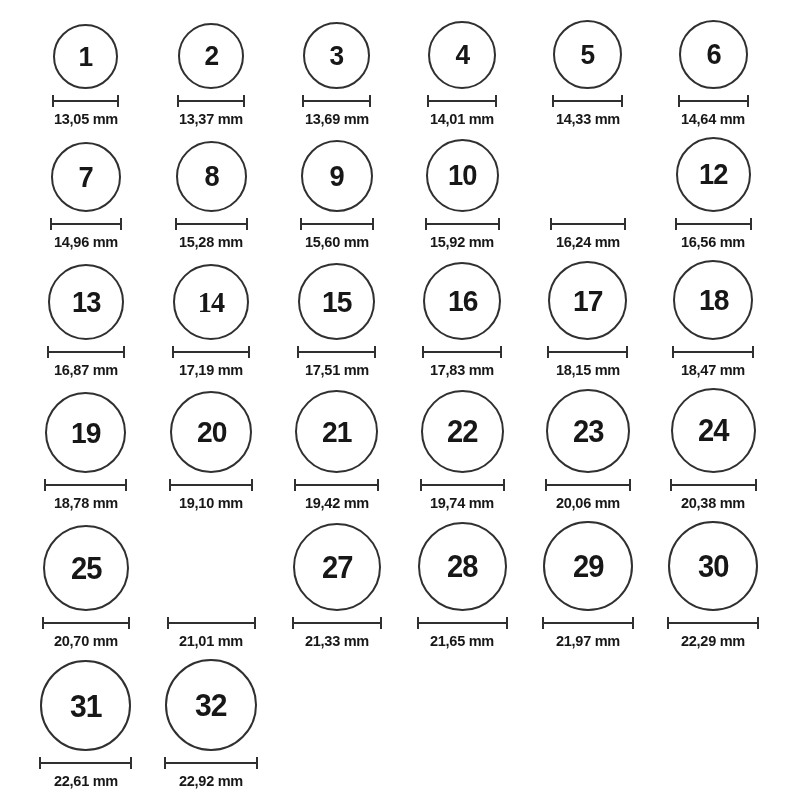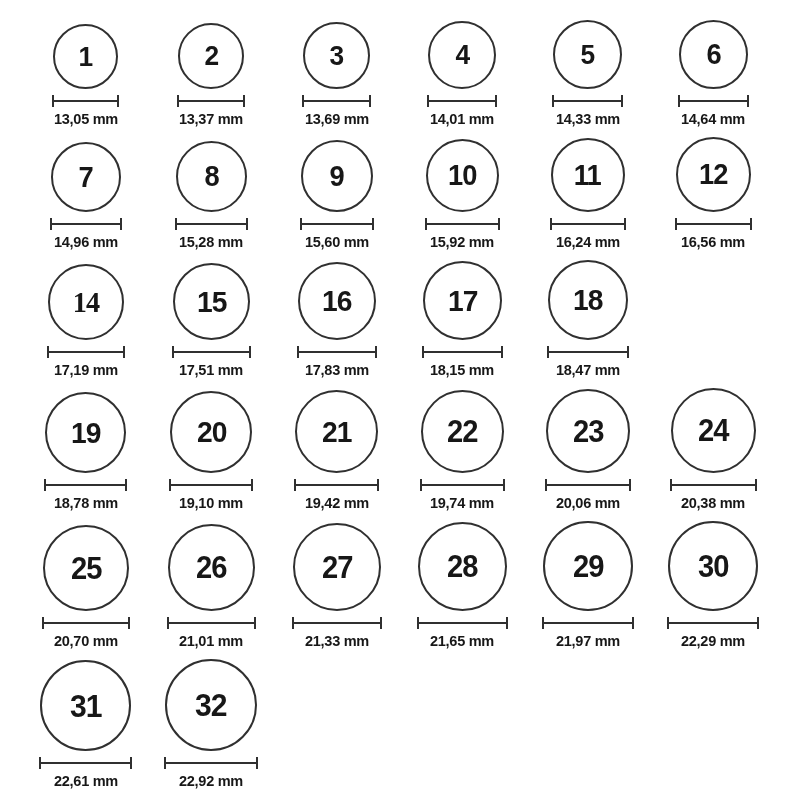--- a/index.html
+++ b/index.html
@@ -166,40 +166,46 @@
       <div class="cell">
         <div class="circle" style="width: 73px; height: 73px;">
           <span class="num" style="font-size: 29px;">10</span>
         </div>
         <div class="measure" style="width: 75px;">
           <div class="measure-bar"></div>
         </div>
         <div class="label">15,92 mm</div>
       </div>
       <div class="cell">
-        <div class="circle" style="width: 74px; height: 74px;">
-          <span class="num" style="font-size: 29px;">11</span>
-        </div>
         <div class="measure" style="width: 76px;">
           <div class="measure-bar"></div>
         </div>
         <div class="label">16,24 mm</div>
       </div>
       <div class="cell">
         <div class="circle" style="width: 75px; height: 75px; text-align: center;">
           <span class="num" style="font-size: 29px;">12</span>
         </div>
         <div class="measure" style="width: 77px;">
           <div class="measure-bar"></div>
         </div>
         <div class="label">16,56 mm</div>
       </div>
     </div>
     <div class="row">
       <div class="cell">
+        <div class="circle" style="width: 76px; height: 76px;">
+          <span class="num" style="font-size: 29px;">13</span>
+        </div>
+        <div class="measure" style="width: 78px;">
+          <div class="measure-bar"></div>
+        </div>
+        <div class="label">16,87 mm</div>
+      </div>
+      <div class="cell">
         <div class="circle" style="width: 76px; height: 76px; font-family: Liberation Serif, serif;">
           <span class="num" style="font-size: 30px;">14</span>
         </div>
         <div class="measure" style="width: 78px;">
           <div class="measure-bar"></div>
         </div>
         <div class="label">17,19 mm</div>
       </div>
       <div class="cell">
         <div class="circle" style="width: 77px; height: 77px;">
@@ -298,23 +304,20 @@
       <div class="cell">
         <div class="circle" style="width: 86px; height: 86px;">
           <span class="num" style="font-size: 31px;">25</span>
         </div>
         <div class="measure" style="width: 88px;">
           <div class="measure-bar"></div>
         </div>
         <div class="label">20,70 mm</div>
       </div>
       <div class="cell">
-        <div class="circle" style="width: 87px; height: 87px;">
-          <span class="num" style="font-size: 31px;">26</span>
-        </div>
         <div class="measure" style="width: 89px;">
           <div class="measure-bar"></div>
         </div>
         <div class="label">21,01 mm</div>
       </div>
       <div class="cell">
         <div class="circle" style="width: 88px; height: 88px;">
           <span class="num" style="font-size: 31px;">27</span>
         </div>
         <div class="measure" style="width: 90px;">

